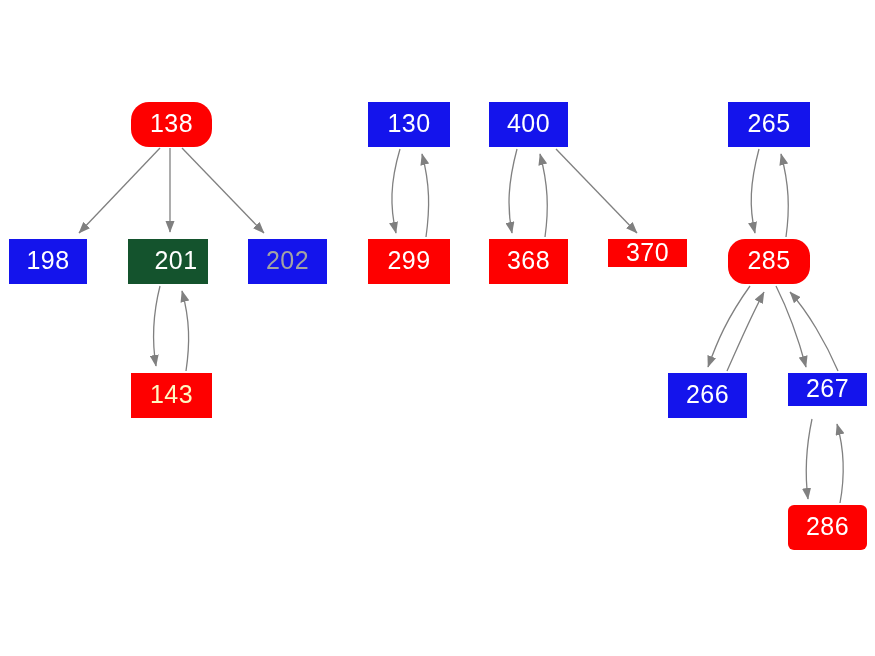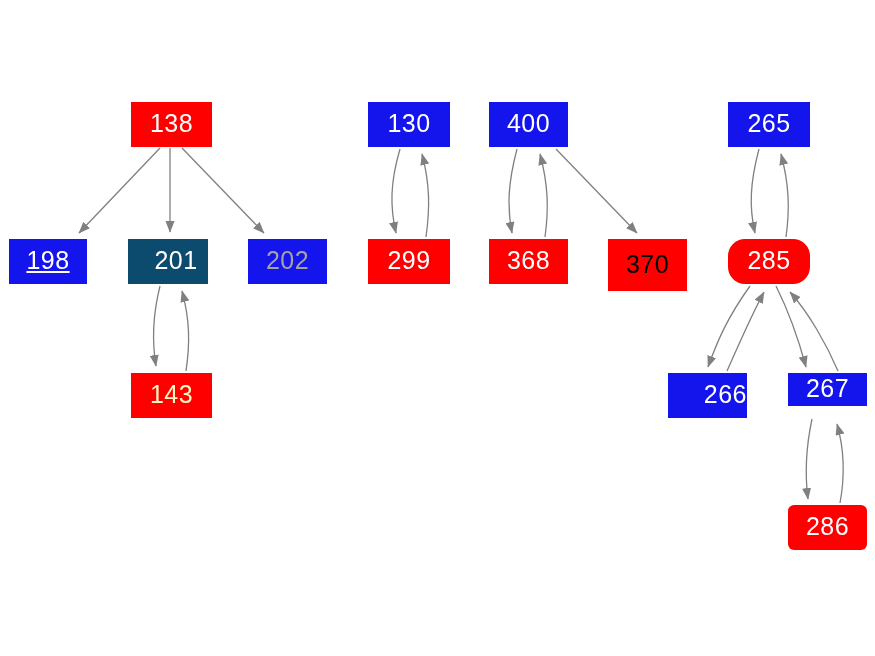--- a/index.html
+++ b/index.html
@@ -69,57 +69,57 @@
         <path d="M 750 286 C 727 318 717 342 708 367" fill="none" stroke="#808080" stroke-width="1.3" marker-end="url(#arrowhead)"></path>
         <path d="M 727 371 C 740 342 750 318 764 292" fill="none" stroke="#808080" stroke-width="1.3" marker-end="url(#arrowhead)"></path>
         <path d="M 776 286 C 791 316 799 341 806 367" fill="none" stroke="#808080" stroke-width="1.3" marker-end="url(#arrowhead)"></path>
         <path d="M 838 371 C 826 343 808 312 790 292" fill="none" stroke="#808080" stroke-width="1.3" marker-end="url(#arrowhead)"></path>
         <path d="M 812 419 C 805 452 805 476 808 499" fill="none" stroke="#808080" stroke-width="1.3" marker-end="url(#arrowhead)"></path>
         <path d="M 840 503 C 845 476 845 452 837 424" fill="none" stroke="#808080" stroke-width="1.3" marker-end="url(#arrowhead)"></path>
       </g>
   </svg>
 
   <div id="nodes-group">
-      <div class="graph-node" style="left: 131px; top: 102px; width: 81px; height: 45px; background: rgb(254, 0, 0); color: rgb(255, 255, 255);">
+      <div class="graph-node" style="left: 131px; top: 102px; width: 81px; height: 45px; background: rgb(254, 0, 0); color: rgb(255, 255, 255); border-radius: 18px;">
         <span class="node-label">138</span>
       </div>
-      <div class="graph-node" style="left: 9px; top: 239px; width: 78px; height: 45px; background: rgb(20, 20, 236); color: rgb(255, 255, 255); text-decoration: underline;">
+      <div class="graph-node" style="left: 9px; top: 239px; width: 78px; height: 45px; background: rgb(20, 20, 236); color: rgb(255, 255, 255);">
         <span class="node-label">198</span>
       </div>
-      <div class="graph-node" style="left: 128px; top: 239px; width: 80px; height: 45px; background: #0c4a6e; color: rgb(255, 255, 255); padding-left: 16px;">
+      <div class="graph-node" style="left: 128px; top: 239px; width: 80px; height: 45px; background: #14532d; color: rgb(255, 255, 255); padding-left: 16px;">
         <span class="node-label">201</span>
       </div>
       <div class="graph-node" style="left: 248px; top: 239px; width: 79px; height: 45px; background: rgb(20, 20, 236); color: #a3a3a3;">
         <span class="node-label">202</span>
       </div>
       <div class="graph-node" style="left: 131px; top: 373px; width: 81px; height: 45px; background: rgb(254, 0, 0); color: #fef9c3;">
         <span class="node-label">143</span>
       </div>
       <div class="graph-node" style="left: 368px; top: 102px; width: 82px; height: 45px; background: rgb(20, 20, 236); color: rgb(255, 255, 255);">
         <span class="node-label">130</span>
       </div>
       <div class="graph-node" style="left: 368px; top: 239px; width: 82px; height: 45px; background: rgb(254, 0, 0); color: rgb(255, 255, 255);">
         <span class="node-label">299</span>
       </div>
       <div class="graph-node" style="left: 489px; top: 102px; width: 79px; height: 45px; background: rgb(20, 20, 236); color: rgb(255, 255, 255);">
         <span class="node-label">400</span>
       </div>
       <div class="graph-node" style="left: 489px; top: 239px; width: 79px; height: 45px; background: rgb(254, 0, 0); color: rgb(255, 255, 255);">
         <span class="node-label">368</span>
       </div>
-      <div class="graph-node" style="left: 608px; top: 239px; width: 79px; height: 52px; background: rgb(254, 0, 0); color: #000000;">
+      <div class="graph-node" style="left: 608px; top: 239px; width: 79px; height: 28px; background: rgb(254, 0, 0); color: #ffffff;">
         <span class="node-label">370</span>
       </div>
       <div class="graph-node" style="left: 728px; top: 102px; width: 82px; height: 45px; background: rgb(20, 20, 236); color: rgb(255, 255, 255); text-align: center;">
         <span class="node-label">265</span>
       </div>
       <div class="graph-node" style="left: 728px; top: 239px; width: 82px; height: 45px; background: rgb(254, 0, 0); color: rgb(255, 255, 255); border-radius: 17px;">
         <span class="node-label">285</span>
       </div>
-      <div class="graph-node" style="left: 668px; top: 373px; width: 79px; height: 45px; background: rgb(20, 20, 236); color: rgb(255, 255, 255); justify-content: flex-end;">
+      <div class="graph-node" style="left: 668px; top: 373px; width: 79px; height: 45px; background: rgb(20, 20, 236); color: rgb(255, 255, 255);">
         <span class="node-label">266</span>
       </div>
       <div class="graph-node" style="left: 788px; top: 373px; width: 79px; height: 33px; background: rgb(20, 20, 236); color: rgb(255, 255, 255);">
         <span class="node-label">267</span>
       </div>
       <div class="graph-node" style="left: 788px; top: 505px; width: 79px; height: 45px; background: rgb(254, 0, 0); color: rgb(255, 255, 255); border-radius: 6px;">
         <span class="node-label">286</span>
       </div>
     </div>
 

